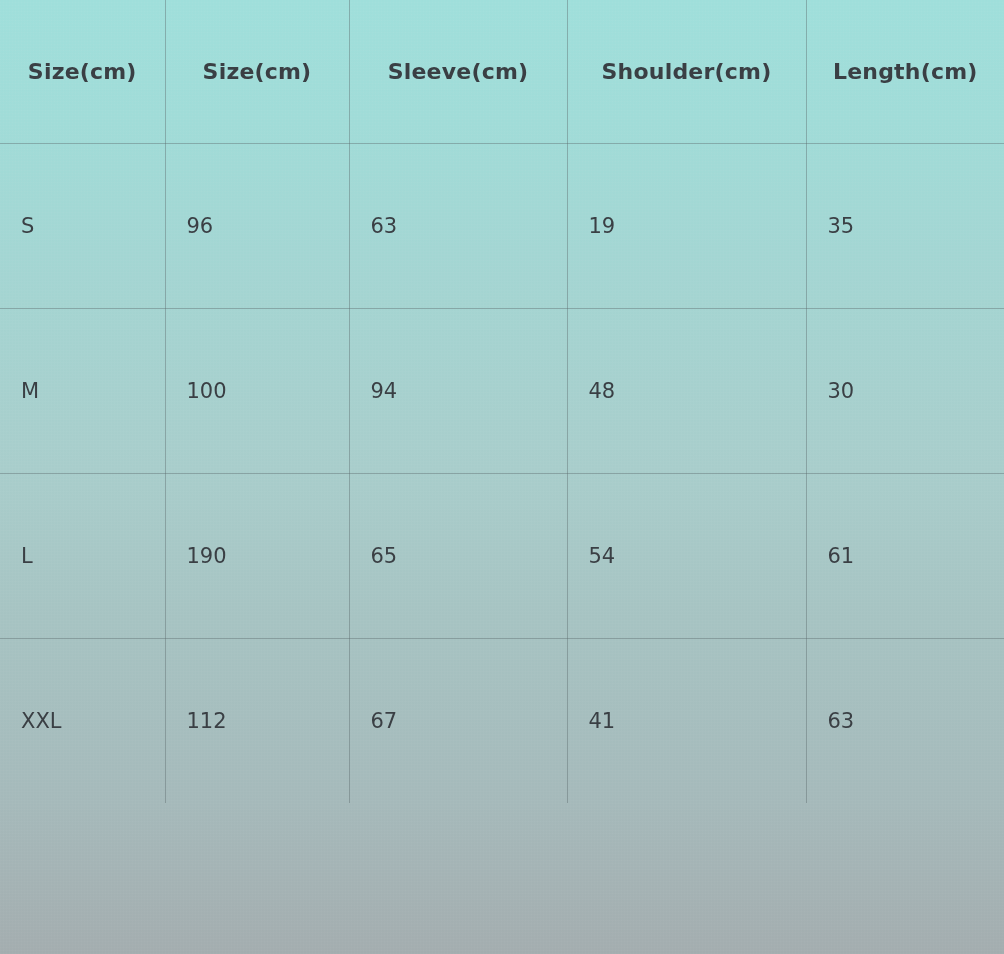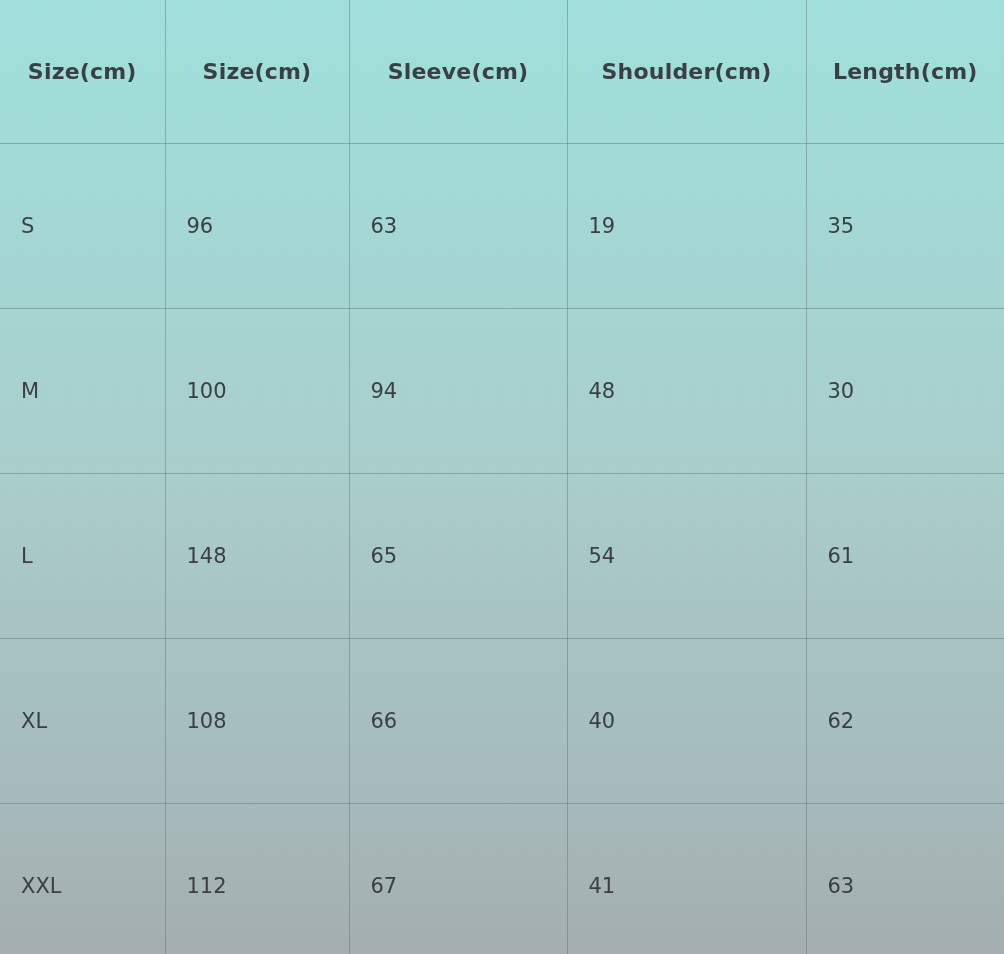--- a/index.html
+++ b/index.html
@@ -148,33 +148,26 @@
       <tr class="data-row">
         <td>M</td>
         <td>100</td>
         <td>94</td>
         <td>48</td>
         <td>30</td>
       </tr>
 
       <tr class="data-row">
         <td>L</td>
-        <td>148</td>
+        <td>190</td>
         <td>65</td>
         <td>54</td>
         <td>61</td>
       </tr>
 
-      <tr class="data-row">
-        <td>XL</td>
-        <td>108</td>
-        <td>66</td>
-        <td>40</td>
-        <td>62</td>
-      </tr>
 
       <tr class="data-row row-last">
         <td>XXL</td>
         <td>112</td>
         <td>67</td>
         <td>41</td>
         <td>63</td>
       </tr>
 
     </tbody>

